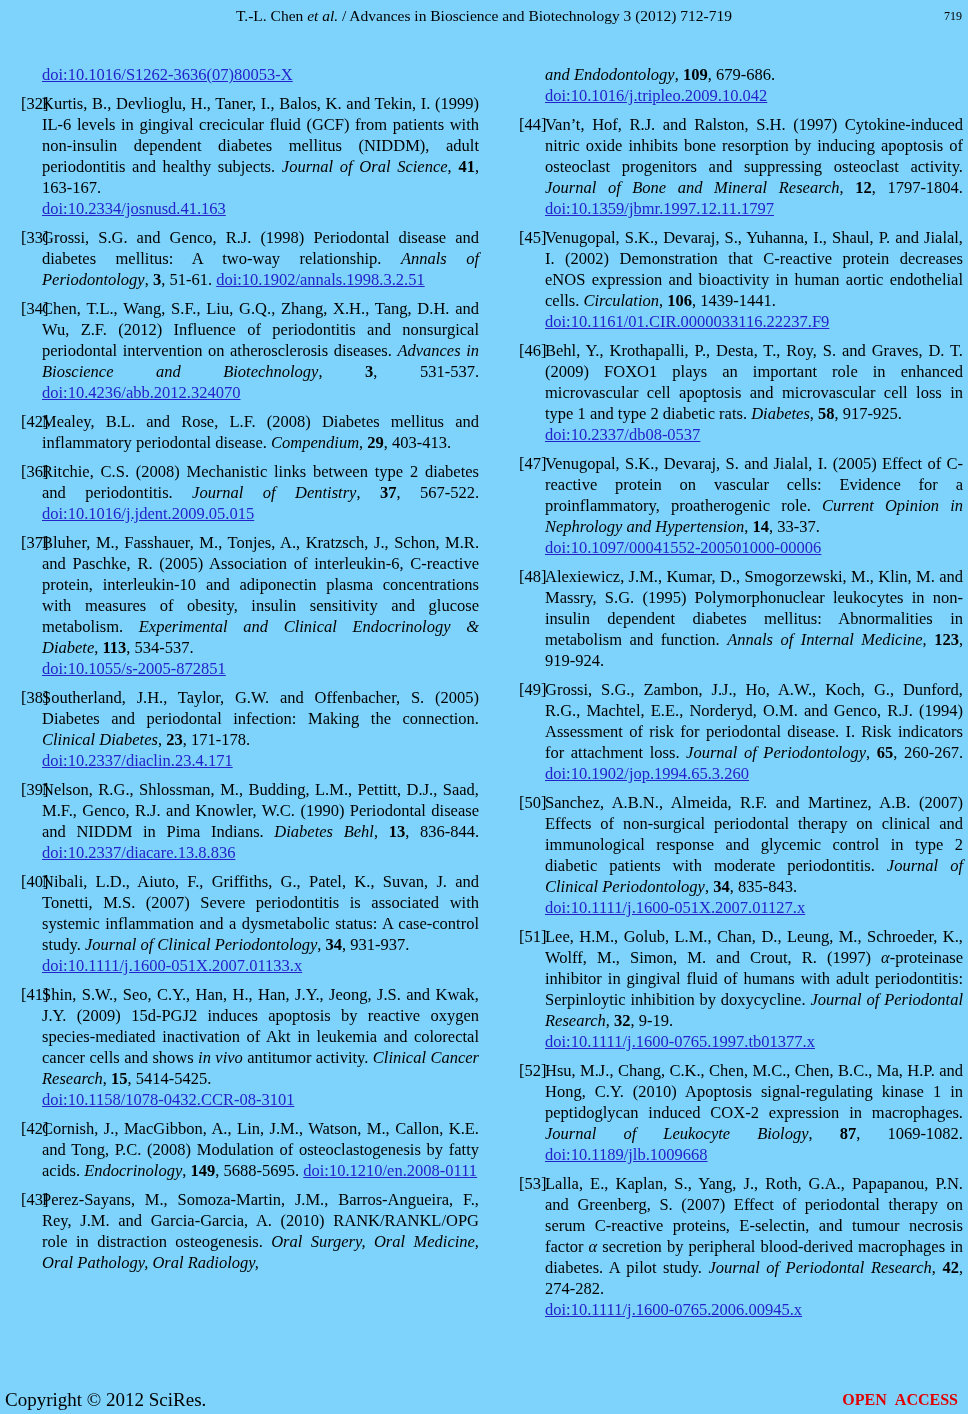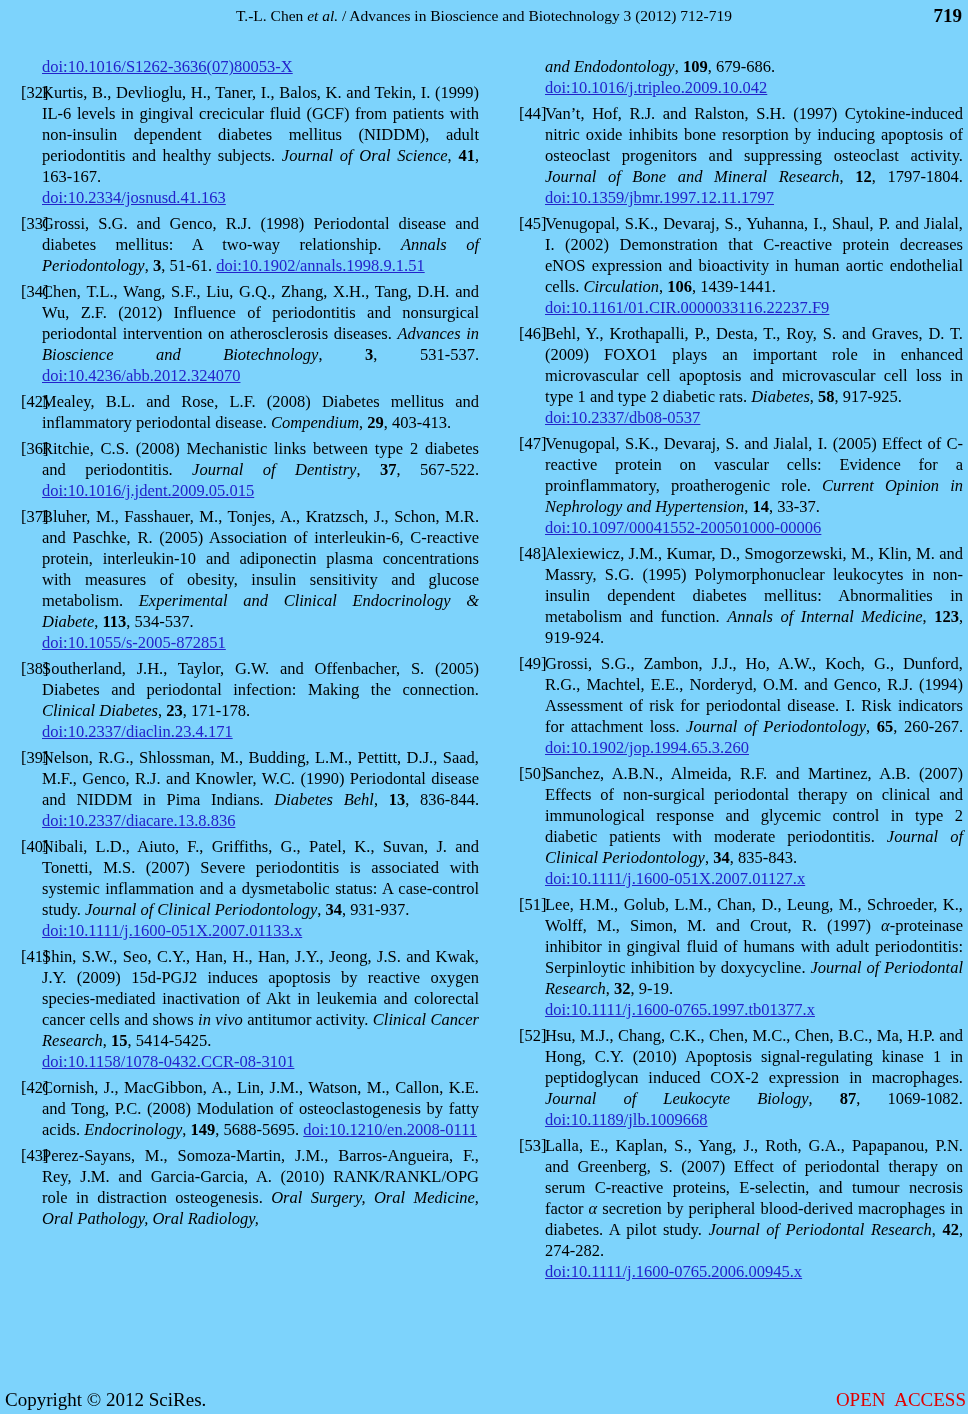--- a/index.html
+++ b/index.html
@@ -7,63 +7,63 @@
     position:relative; width:968px; height:1414px; overflow:hidden;
     background:#7dd3fc; color:#000;
     font-family:"Liberation Serif", serif;
   }
   .header-title {
     position:absolute; top:7px; left:0; width:100%;
     text-align:center; font-size:15.5px; line-height:18px;
   }
   .header-pagenum {
     position:absolute; top:7px; right:6px;
-    font-size:19px; line-height:18px;font-weight:bold;
+    font-size:12px; line-height:18px;
   }
   .col {
     position:absolute; top:56px;
     font-size:16.5px; line-height:21px;
     text-align:justify; text-justify:inter-word;
   }
   #col-left  { left:5px;  width:474px; }
   #col-right { left:503px; width:460px; }
-  .ref { position:relative; margin-bottom:5px; }
+  .ref { position:relative; margin-bottom:5px;margin-top:8px; }
   #col-left  .ref { padding-left:37px; }
   #col-right .ref { padding-left:42px; }
   .ref .num { position:absolute; left:16px; top:0; }
   .it { font-style:italic; }
   .bd { font-weight:bold; }
   .doi {
     color:var(--link-color,#2323cb);
     text-decoration:underline; cursor:pointer;
   }
   .footer-copyright {
     position:absolute; left:5px; top:1390px;
     font-size:19px; line-height:20px;
   }
   .footer-open-access {
-    position:absolute; right:2px; top:1390px;
-    font-size:19px; line-height:20px; font-weight:normal;
+    position:absolute; right:10px; top:1390px;
+    font-size:16px; line-height:20px; font-weight:bold;
     word-spacing:5px;
     color:var(--open-access-color,#e00000);
   }
 </style>
 </head>
 <body>
 
 <div class="page">
 
   <div class="header-title"><span>T.-L. Chen </span><i>et al.</i><span> / Advances in Bioscience and Biotechnology 3 (2012) 712-719</span></div>
 
   <div class="header-pagenum">719</div>
 
   <div class="col" id="col-left">
       <div class="ref"><span><a class="doi">doi:10.1016/S1262-3636(07)80053-X</a></span></div>
       <div class="ref"><span class="num">[32]</span><span><span>Kurtis, B., Devlioglu, H., Taner, I., Balos, K. and Tekin, I. (1999) IL-6 levels in gingival crecicular fluid (GCF) from patients with non-insulin dependent diabetes mellitus (NIDDM), adult periodontitis and healthy subjects. </span><span class="it">Journal of Oral Science</span><span>, </span><span class="bd">41</span><span>, 163-167.</span><br><a class="doi">doi:10.2334/josnusd.41.163</a></span></div>
-      <div class="ref"><span class="num">[33]</span><span><span>Grossi, S.G. and Genco, R.J. (1998) Periodontal disease and diabetes mellitus: A two-way relationship. </span><span class="it">Annals of Periodontology</span><span>, </span><span class="bd">3</span><span>, 51-61. </span><a class="doi">doi:10.1902/annals.1998.9.1.51</a></span></div>
+      <div class="ref"><span class="num">[33]</span><span><span>Grossi, S.G. and Genco, R.J. (1998) Periodontal disease and diabetes mellitus: A two-way relationship. </span><span class="it">Annals of Periodontology</span><span>, </span><span class="bd">3</span><span>, 51-61. </span><a class="doi">doi:10.1902/annals.1998.3.2.51</a></span></div>
       <div class="ref"><span class="num">[34]</span><span><span>Chen, T.L., Wang, S.F., Liu, G.Q., Zhang, X.H., Tang, D.H. and Wu, Z.F. (2012) Influence of periodontitis and nonsurgical periodontal intervention on atherosclerosis diseases. </span><span class="it">Advances in Bioscience and Biotechnology</span><span>, </span><span class="bd">3</span><span>, 531-537. </span><a class="doi">doi:10.4236/abb.2012.324070</a></span></div>
       <div class="ref"><span class="num">[42]</span><span><span>Mealey, B.L. and Rose, L.F. (2008) Diabetes mellitus and inflammatory periodontal disease. </span><span class="it">Compendium</span><span>, </span><span class="bd">29</span><span>, 403-413.</span></span></div>
       <div class="ref"><span class="num">[36]</span><span><span>Ritchie, C.S. (2008) Mechanistic links between type 2 diabetes and periodontitis. </span><span class="it">Journal of Dentistry</span><span>, </span><span class="bd">37</span><span>, 567-522. </span><a class="doi">doi:10.1016/j.jdent.2009.05.015</a></span></div>
       <div class="ref"><span class="num">[37]</span><span><span>Bluher, M., Fasshauer, M., Tonjes, A., Kratzsch, J., Schon, M.R. and Paschke, R. (2005) Association of interleukin-6, C-reactive protein, interleukin-10 and adiponectin plasma concentrations with measures of obesity, insulin sensitivity and glucose metabolism. </span><span class="it">Experimental and Clinical Endocrinology &amp; Diabete</span><span>, </span><span class="bd">113</span><span>, 534-537.</span><br><a class="doi">doi:10.1055/s-2005-872851</a></span></div>
       <div class="ref"><span class="num">[38]</span><span><span>Southerland, J.H., Taylor, G.W. and Offenbacher, S. (2005) Diabetes and periodontal infection: Making the connection. </span><span class="it">Clinical Diabetes</span><span>, </span><span class="bd">23</span><span>, 171-178.</span><br><a class="doi">doi:10.2337/diaclin.23.4.171</a></span></div>
       <div class="ref"><span class="num">[39]</span><span><span>Nelson, R.G., Shlossman, M., Budding, L.M., Pettitt, D.J., Saad, M.F., Genco, R.J. and Knowler, W.C. (1990) Periodontal disease and NIDDM in Pima Indians. </span><span class="it">Diabetes Behl</span><span>, </span><span class="bd">13</span><span>, 836-844. </span><a class="doi">doi:10.2337/diacare.13.8.836</a></span></div>
       <div class="ref"><span class="num">[40]</span><span><span>Nibali, L.D., Aiuto, F., Griffiths, G., Patel, K., Suvan, J. and Tonetti, M.S. (2007) Severe periodontitis is associated with systemic inflammation and a dysmetabolic status: A case-control study. </span><span class="it">Journal of Clinical Periodontology</span><span>, </span><span class="bd">34</span><span>, 931-937.</span><br><a class="doi">doi:10.1111/j.1600-051X.2007.01133.x</a></span></div>
       <div class="ref"><span class="num">[41]</span><span><span>Shin, S.W., Seo, C.Y., Han, H., Han, J.Y., Jeong, J.S. and Kwak, J.Y. (2009) 15d-PGJ2 induces apoptosis by reactive oxygen species-mediated inactivation of Akt in leukemia and colorectal cancer cells and shows </span><span class="it">in vivo</span><span> antitumor activity. </span><span class="it">Clinical Cancer Research</span><span>, </span><span class="bd">15</span><span>, 5414-5425.</span><br><a class="doi">doi:10.1158/1078-0432.CCR-08-3101</a></span></div>
       <div class="ref"><span class="num">[42]</span><span><span>Cornish, J., MacGibbon, A., Lin, J.M., Watson, M., Callon, K.E. and Tong, P.C. (2008) Modulation of osteoclastogenesis by fatty acids. </span><span class="it">Endocrinology</span><span>, </span><span class="bd">149</span><span>, 5688-5695. </span><a class="doi">doi:10.1210/en.2008-0111</a></span></div>
       <div class="ref"><span class="num">[43]</span><span><span>Perez-Sayans, M., Somoza-Martin, J.M., Barros-Angueira, F., Rey, J.M. and Garcia-Garcia, A. (2010) RANK/RANKL/OPG role in distraction osteogenesis. </span><span class="it">Oral Surgery, Oral Medicine, Oral Pathology, Oral Radiology,</span></span></div>

